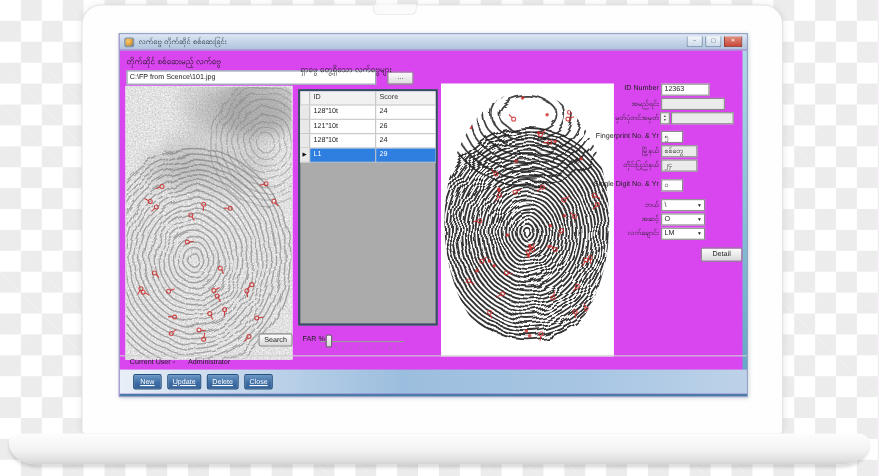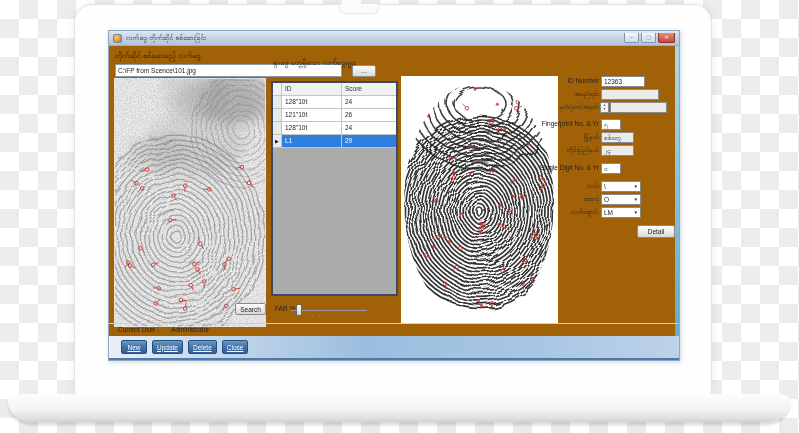--- a/index.html
+++ b/index.html
@@ -28,21 +28,21 @@
   }
   .base {
     position:absolute; left:8px; top:394px; width:782px; height:28px;
     background:linear-gradient(180deg,#fdfdfd,#f3f3f3 55%,#e1e1e1 85%,#d2d2d2);
     border-radius:10px 10px 24px 24px / 7px 7px 20px 20px;
     box-shadow:0 3px 3px rgba(0,0,0,.14);
   }
   
   .window {
     position:absolute; left:108px; top:30px; width:572px; height:331px;
-    background:#a16207; border:1px solid #8fa8c2;
+    background:#d946ef; border:1px solid #8fa8c2;
     box-shadow:1px 1px 4px rgba(60,90,120,.25);
     font-size:7px; color:#222;
   }
   .titlebar {
     position:absolute; left:0; top:0; width:100%; height:15px;
     background:linear-gradient(180deg,var(--titlebar-from,#dde7f3),var(--titlebar-to,#aec3dc));
     border-bottom:1px solid #9ab0c8;
     display:flex; align-items:center; padding:0 4px;
   }
   .appicon {

